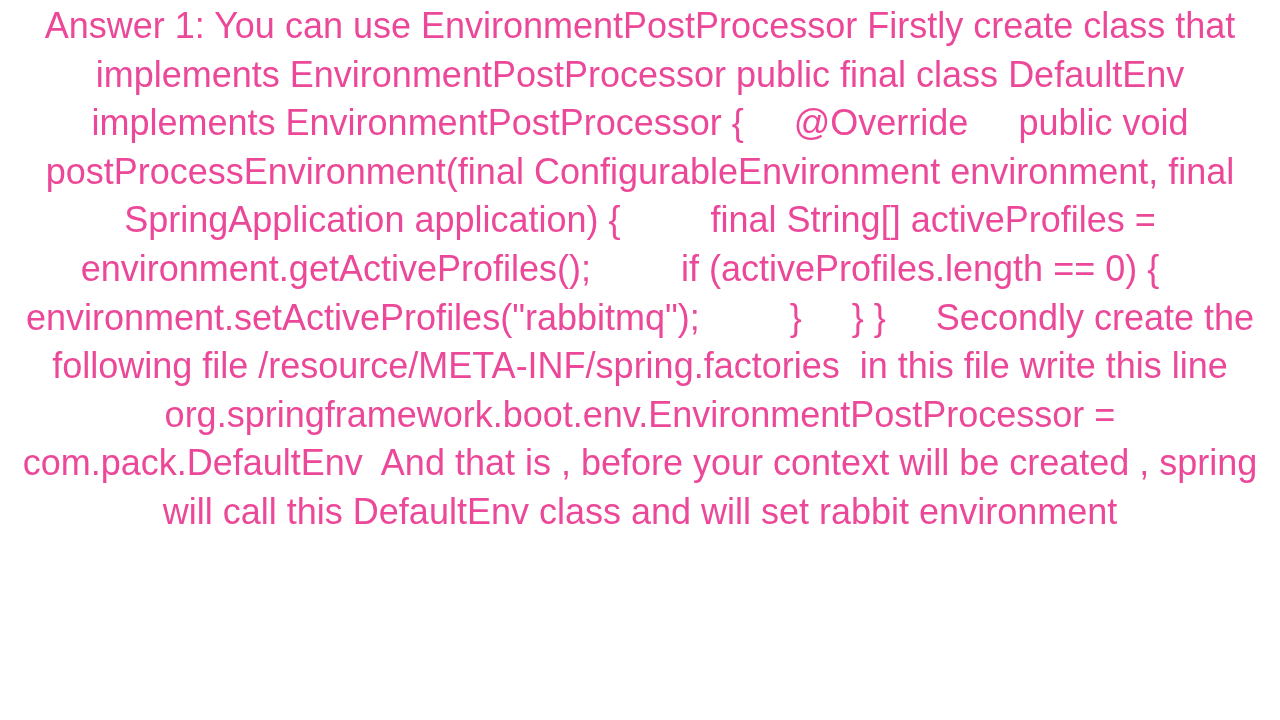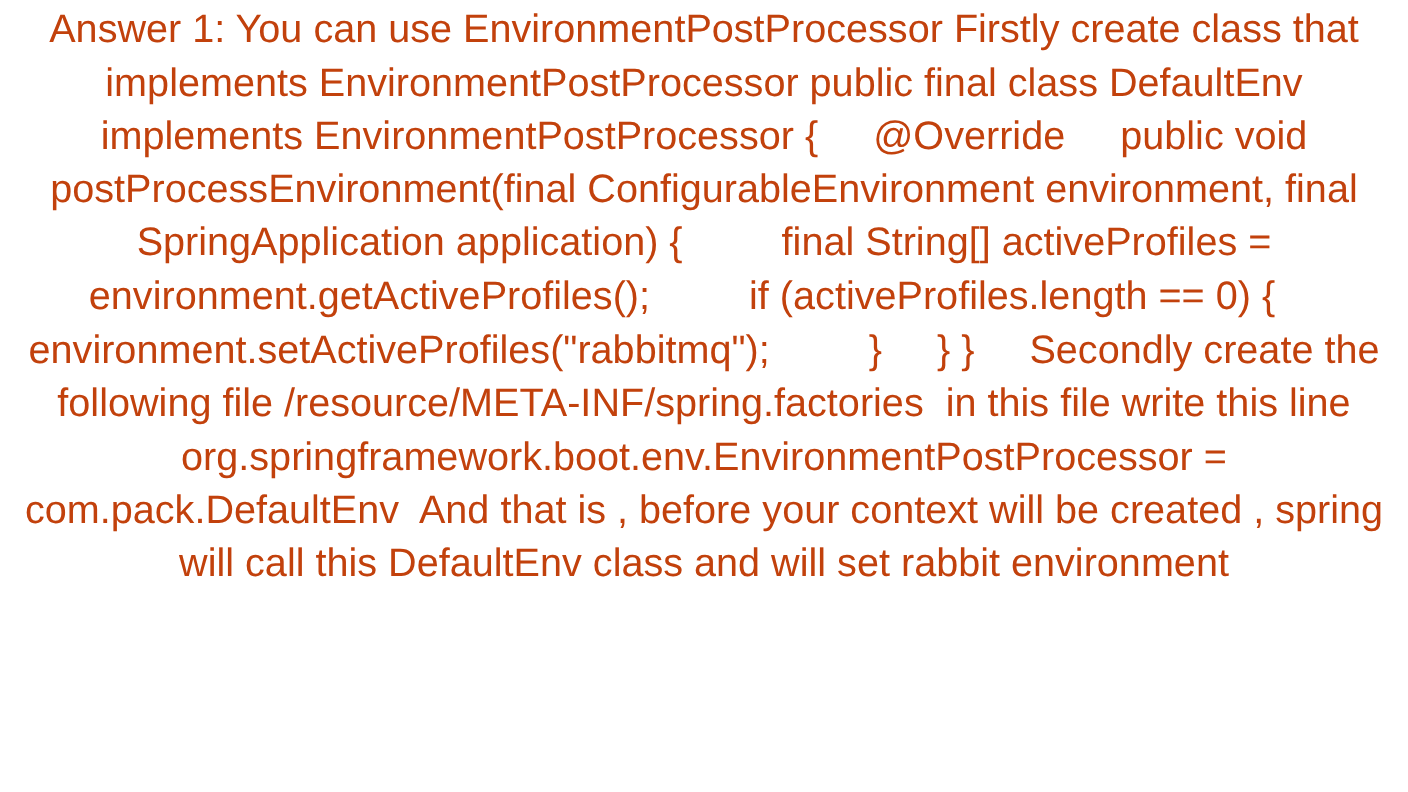--- a/index.html
+++ b/index.html
@@ -25,21 +25,21 @@
       overflow: hidden;
       display: flex;
       align-items: flex-start;
       justify-content: center;
     }
 
     .answer-text {
       font-family: Arial, sans-serif;
       font-size: 36px;
       line-height: 1.35;
-      color: #c2410c;
+      color: #ec4899;
       text-align: center;
       width: 100%;
       padding-top: 2px;
     }
   </style>
 </head>
 <body>
 
 <div class="content-area">
   <p class="answer-text">

